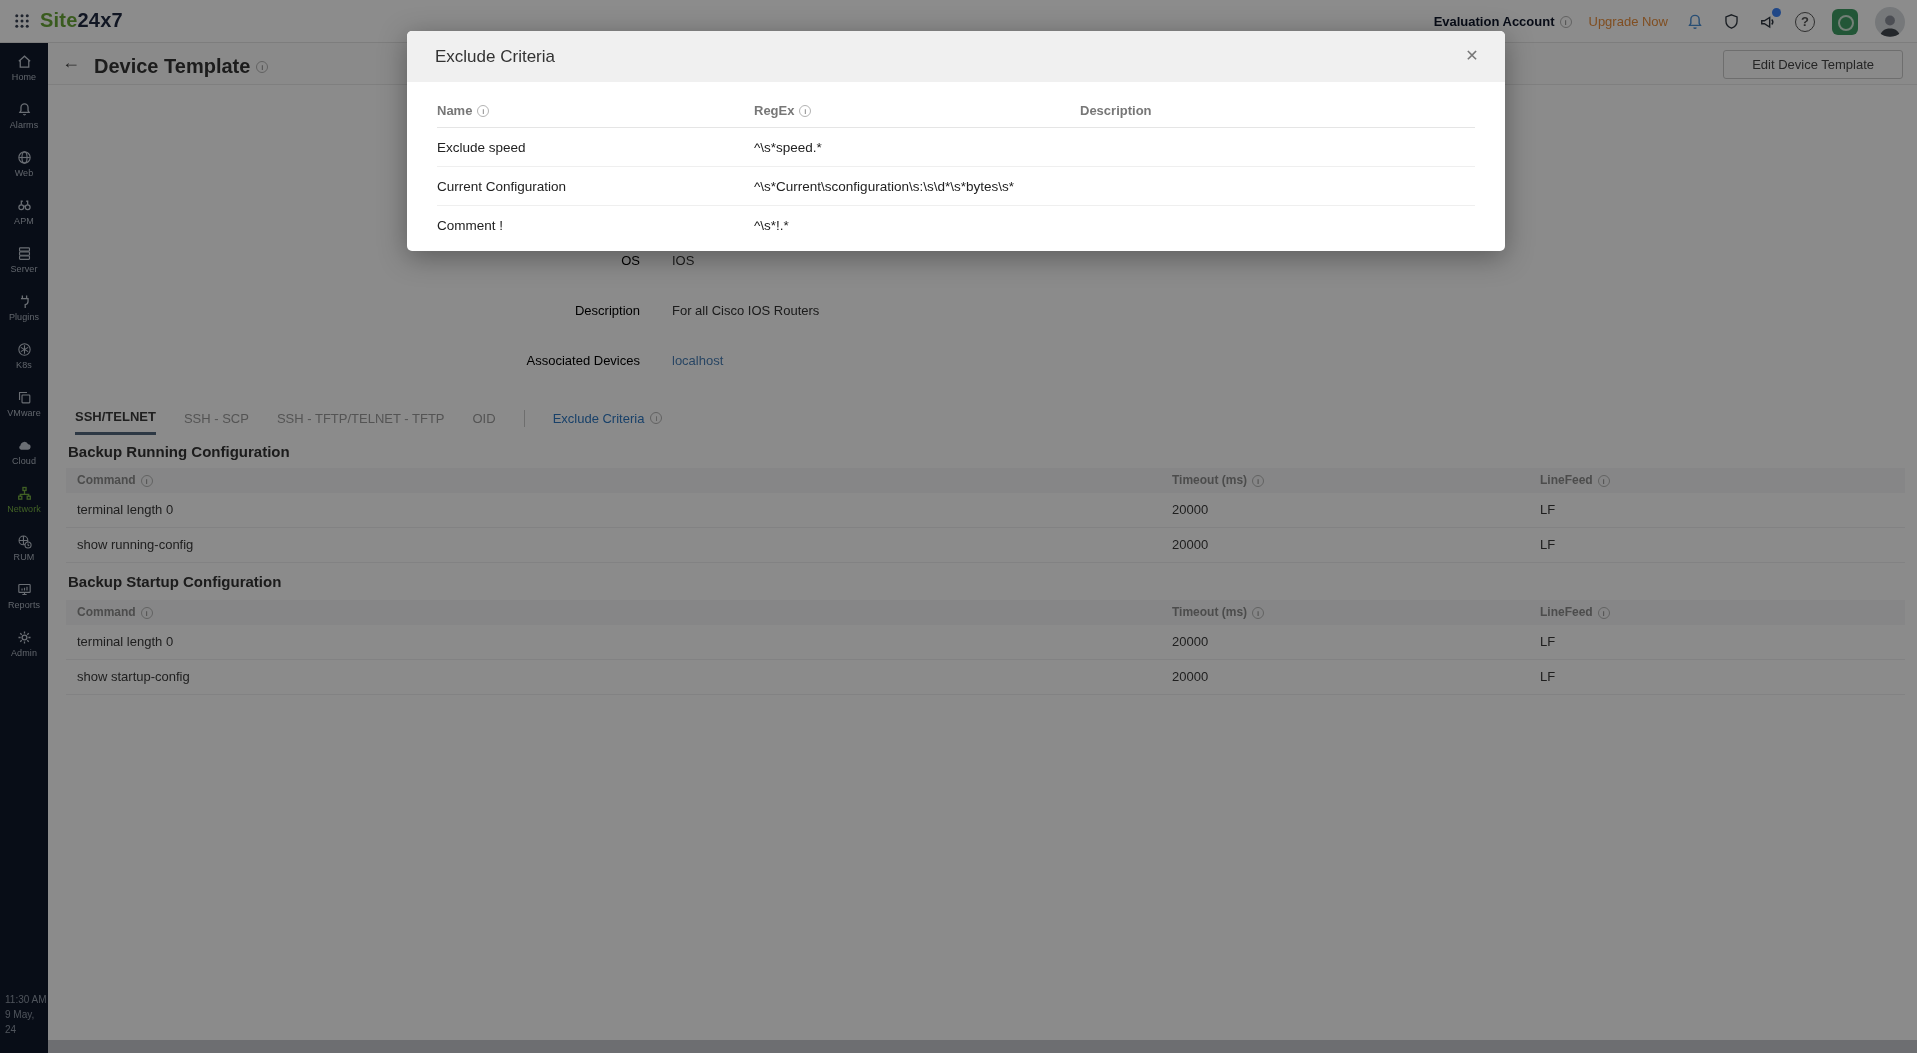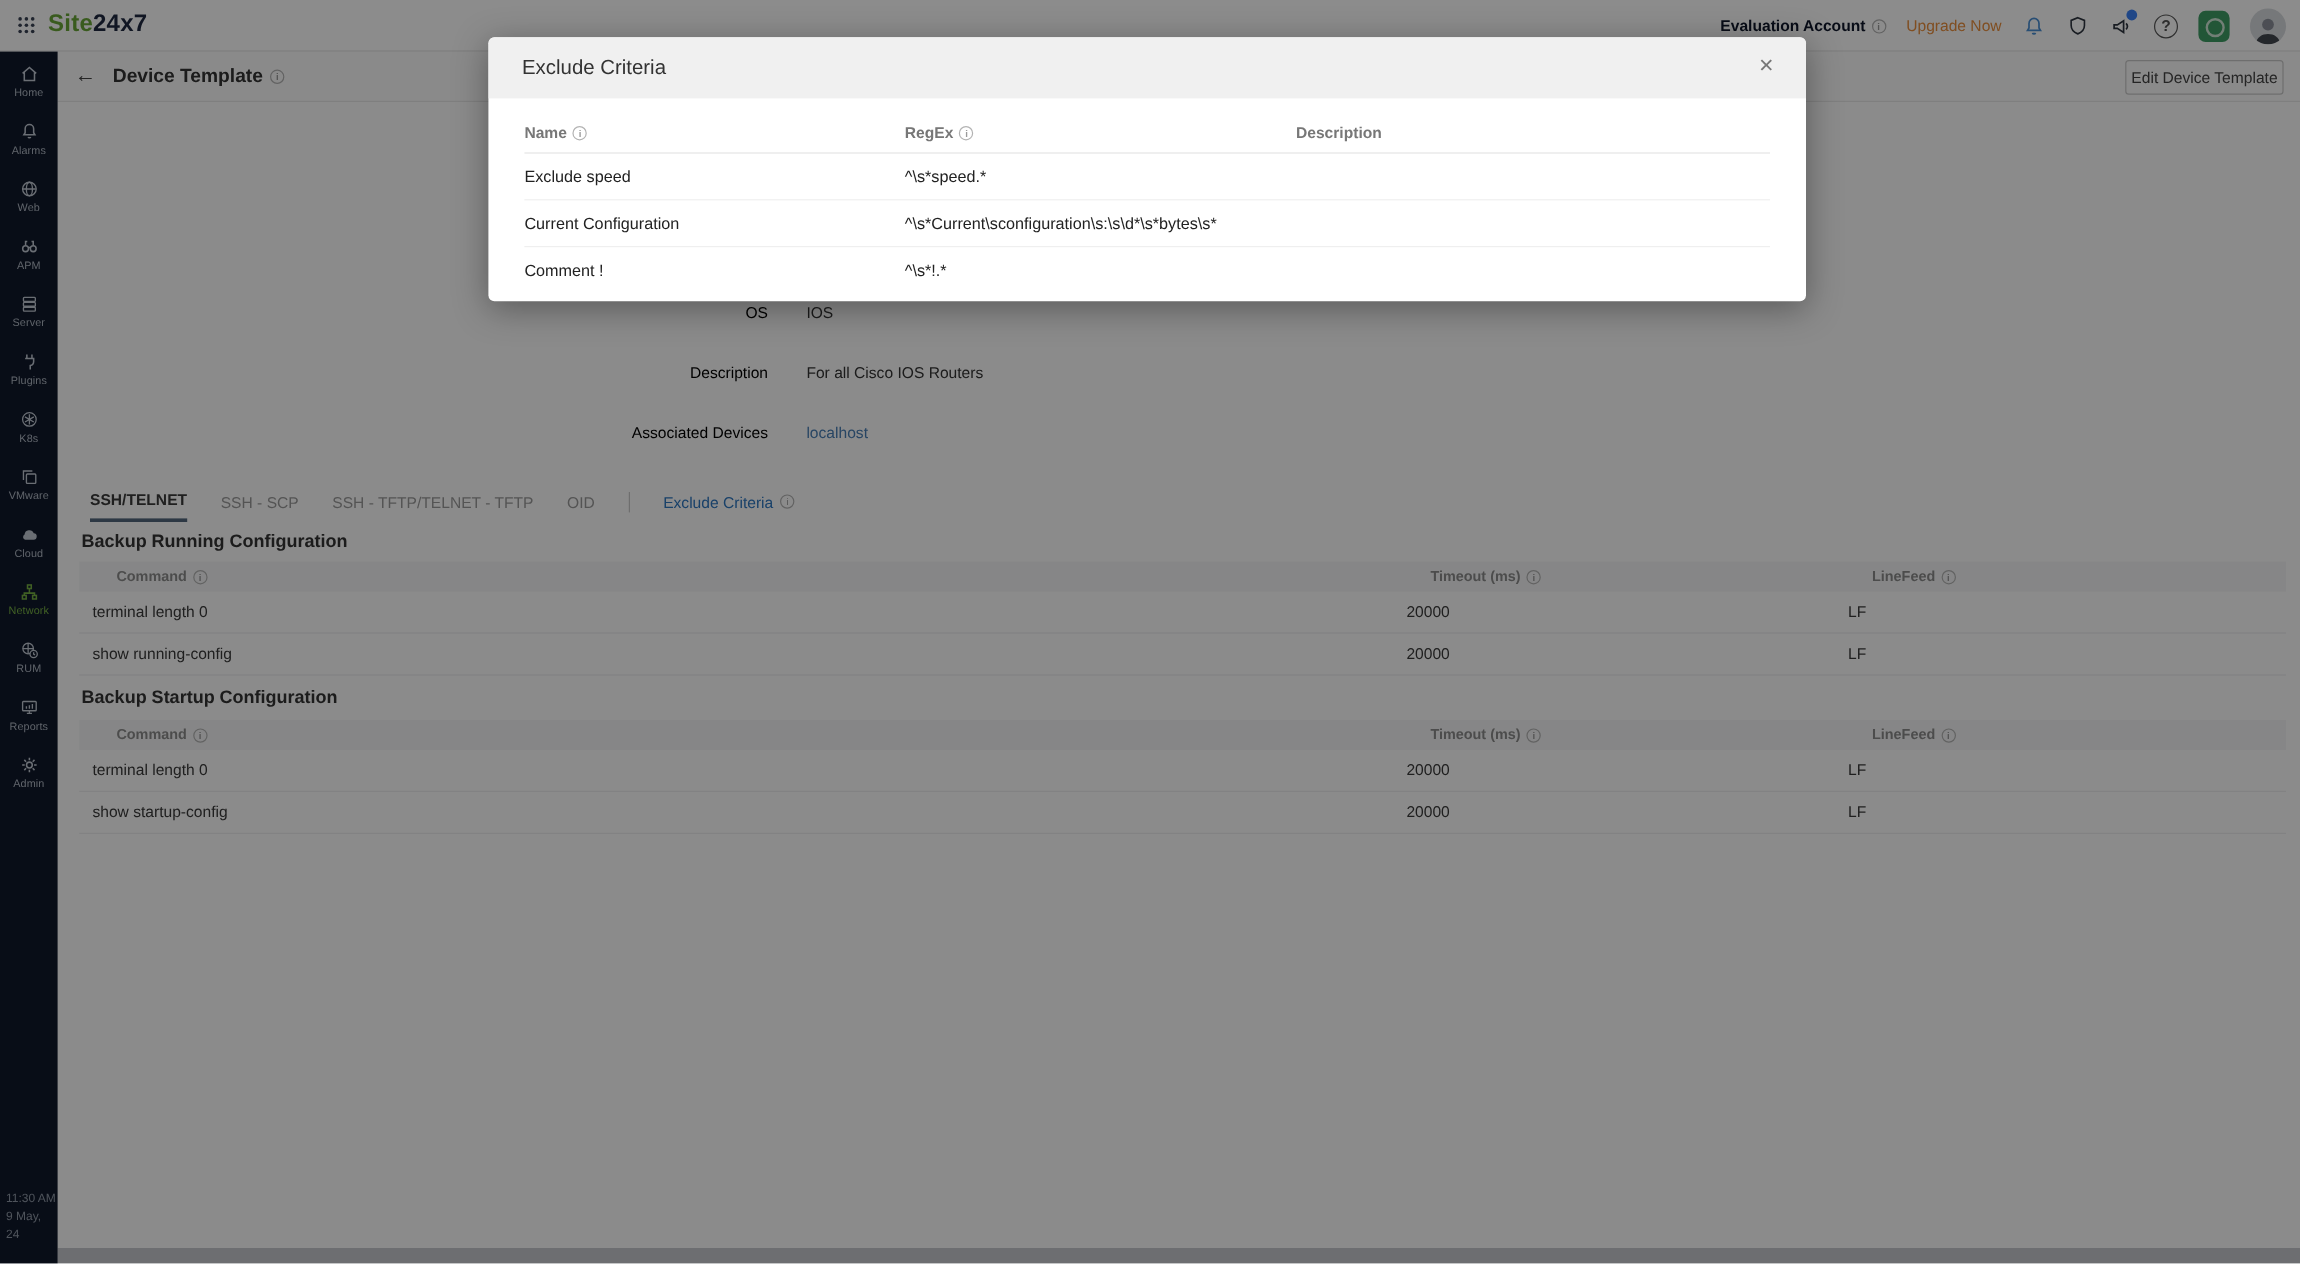--- a/index.html
+++ b/index.html
@@ -44,42 +44,42 @@
   .side-item .lbl { font-size:9px; color:#aeb6c2; letter-spacing:.1px; }
   .side-item.active { color:#76b043; }
   .side-item.active .lbl { color:#76b043; }
   .timestamp { position:absolute; left:5px; bottom:16px; color:#8f98a6; font-size:10px; line-height:15px; }
 
   
   .main { position:absolute; left:48px; top:43px; right:0; bottom:0; background:#fdfdfd; }
   .page-header { position:absolute; left:0; top:0; right:0; height:42px; background:#fcfcfc;
                  border-bottom:1px solid #e8e8e8; }
   .back-arrow { position:absolute; left:14px; top:9px; font-size:18px; color:#444; cursor:pointer; }
-  .page-title { position:absolute; left:46px; top:12px; font-size:16px; font-weight:bold; color:#333;
+  .page-title { position:absolute; left:46px; top:12px; font-size:20px; font-weight:bold; color:#333;
                 display:flex; align-items:center; gap:6px; }
-  .edit-btn { position:absolute; right:14px; top:7px; height:29px; padding:0 4px;
+  .edit-btn { position:absolute; right:14px; top:7px; height:29px; padding:0 28px;
               background:#fbfbfb; border:1px solid #c9c9c9; border-radius:3px;
               font-size:13px; color:#444; font-family:"Liberation Sans", sans-serif; cursor:pointer; }
 
   .detail-row { position:absolute; height:20px; font-size:13px; }
   .detail-row .dlab { position:absolute; left:0; width:592px; text-align:right; color:#000000; }
   .detail-row .dval { position:absolute; left:624px; color:#333; white-space:nowrap; }
   .dval.link { color:#4a7fb5; cursor:pointer; }
 
   .tabs { position:absolute; left:27px; top:358px; height:34px; display:flex; align-items:center; gap:28px; }
   .tab { font-size:13px; color:#9a9a9a; cursor:pointer; height:34px; display:flex; align-items:center; }
   .tab.active { color:#3a3a3a; font-weight:bold; border-bottom:3px solid #53677c; }
   .tab-divider { width:1px; height:17px; background:#c9c9c9; }
   .tab.link-tab { color:#2e77c0; gap:6px; }
 
   .section-title { position:absolute; left:20px; font-size:15px; font-weight:bold; color:#333; }
   .stable { position:absolute; left:18px; right:12px; }
   .hrow { position:relative; height:25px; background:#f4f5f6; }
   .hrow .cell { color:#8b8b8b; font-size:12px; font-weight:bold; line-height:25px;
-                display:flex; align-items:center; gap:5px;margin-left:20px; }
+                display:flex; align-items:center; gap:5px; }
   .drow { position:relative; height:35px; border-bottom:1px solid #ededee; }
   .drow .cell { color:#3a3a3a; font-size:13px; line-height:34px; }
   .cell { position:absolute; top:0; height:100%; white-space:nowrap; }
   .c1 { left:11px; } .c2 { left:1106px; } .c3 { left:1474px; }
 
   .footer-strip { position:absolute; left:48px; right:0; bottom:0; height:13px; background:#c6c9ce; }
 
   
   .info { display:inline-block; width:12px; height:12px; border:1px solid #b3b3b3; border-radius:50%;
           color:#9a9a9a; font-size:8px; line-height:11px; text-align:center; flex:0 0 auto; }

